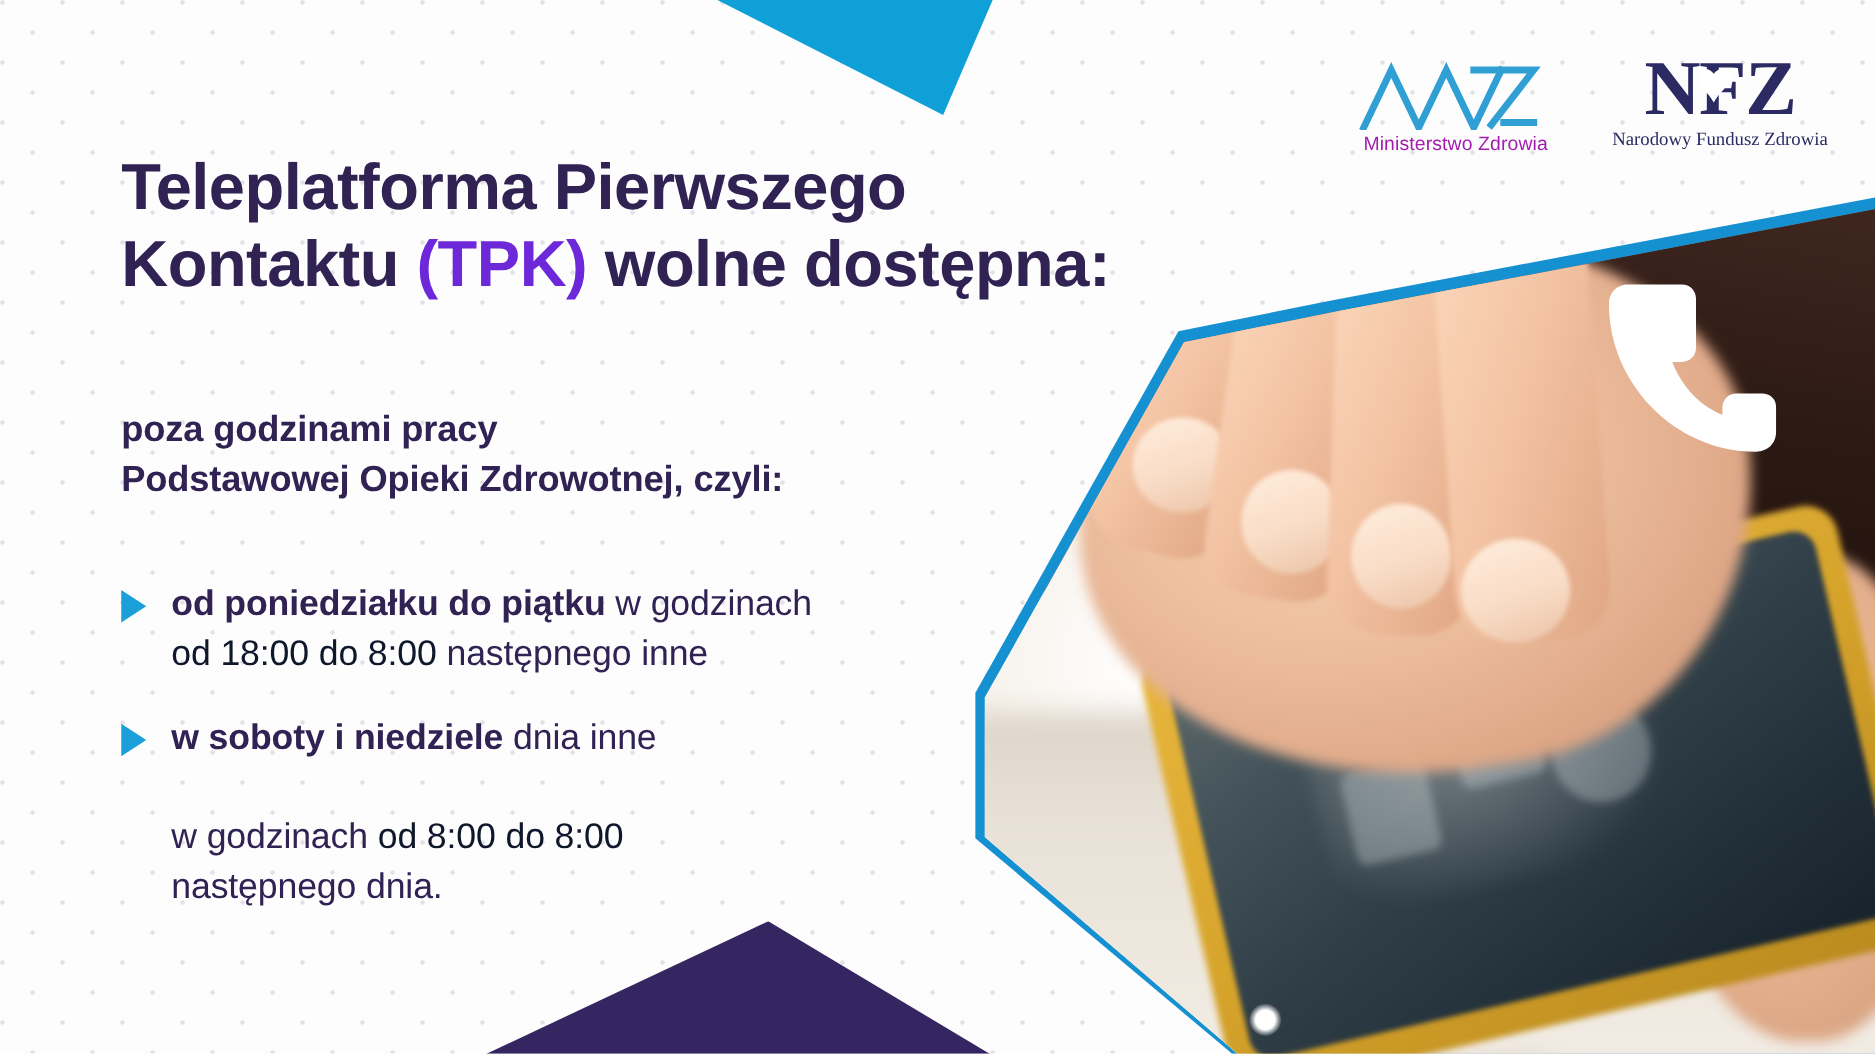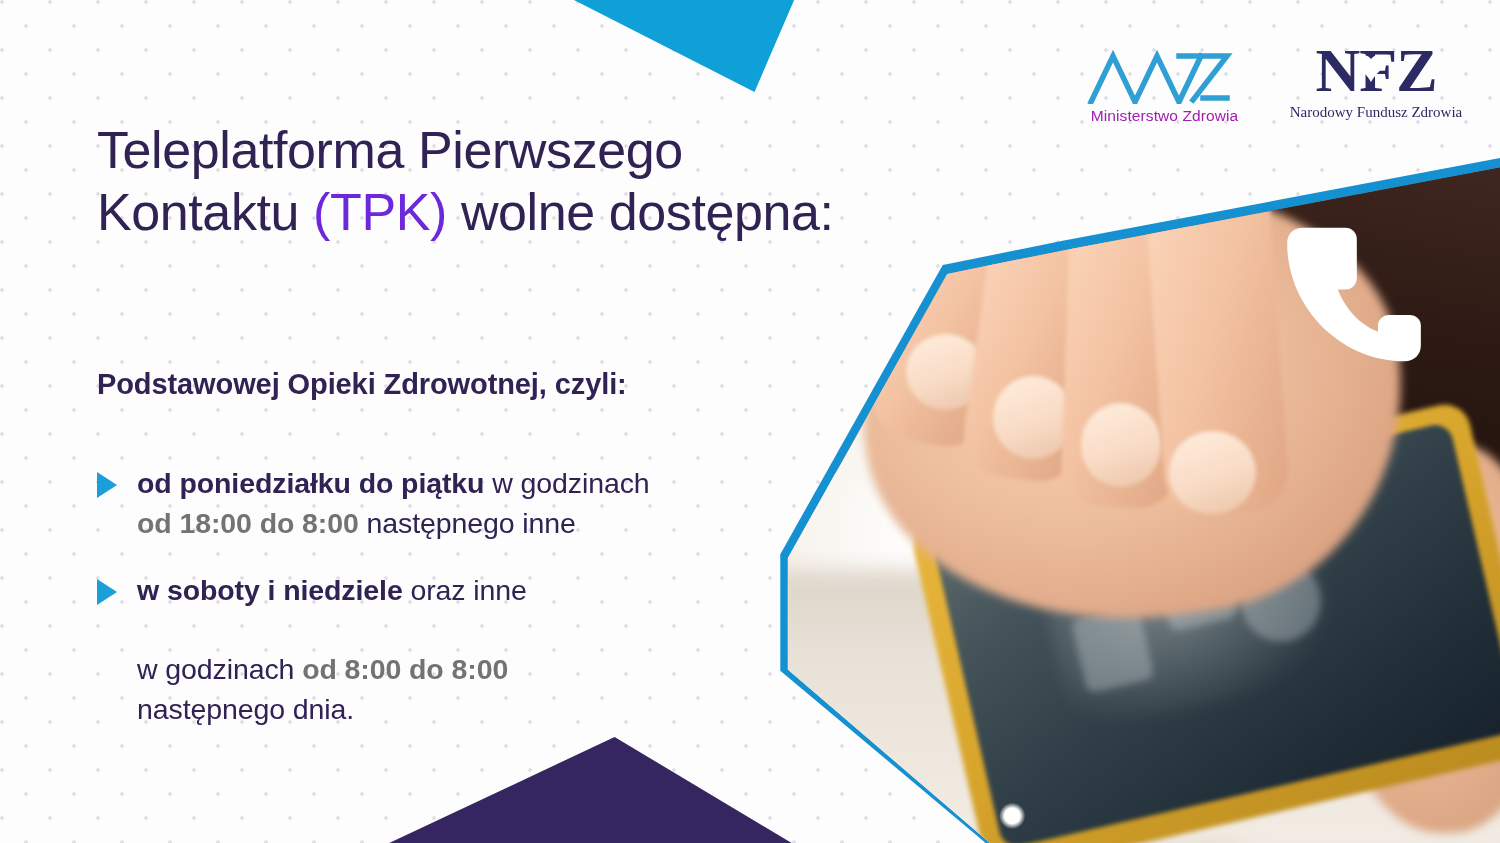--- a/index.html
+++ b/index.html
@@ -162,21 +162,21 @@
   .logo-nfz .cap{
     font-size:15px;color:#2c2a62;margin-top:2px;
     font-family:"Liberation Serif","DejaVu Serif",serif;
   }
 
   
   .content{position:absolute;left:97px;top:0;width:830px;height:843px;z-index:5;}
 
   .title{
     position:absolute;top:120px;left:0;width:830px;
-    font-size:52px;line-height:1.19;font-weight:normal;
+    font-size:52px;line-height:1.19;font-weight:bold;
     color:#302253;letter-spacing:-.4px;
   }
   .title .hl{color:#6d28d9;}
 
   .subtitle{
     position:absolute;top:324px;left:0;width:760px;
     font-size:29px;line-height:1.38;font-weight:bold;
     color:#302253;letter-spacing:-.1px;
   }
 
@@ -185,21 +185,21 @@
   .marker{
     position:absolute;left:0;top:8px;width:0;height:0;
     border-top:13px solid transparent;
     border-bottom:13px solid transparent;
     border-left:20px solid #1b9fd8;
   }
   .btext{
     font-size:28.5px;line-height:1.39;color:#302253;letter-spacing:-.1px;
   }
   .b{font-weight:bold;}
-  .blue{color:#737373;font-weight:bold;}
+  .blue{color:#0f172a;font-weight:normal;}
   .reg{font-weight:normal;}
 </style>
 </head>
 <body>
 
 <div id="stage">
 
   <div class="dots"></div>
 
   <div class="tri-top"></div>
@@ -273,38 +273,38 @@
   </div>
 
   <div class="content">
 
     <div class="title">
       <span>Teleplatforma Pierwszego</span><br>
       <span>Kontaktu </span><span class="hl">(TPK)</span><span> wolne dostępna:</span>
     </div>
 
     <div class="subtitle">
-      <br>
+      <span>poza godzinami pracy</span><br>
       <span>Podstawowej Opieki Zdrowotnej, czyli:</span>
     </div>
 
     <div class="bullets">
 
       <div class="bullet">
         <span class="marker"></span>
         <div class="btext">
           <span class="b">od poniedziałku do piątku</span><span class="reg"> w godzinach</span><br>
           <span class="blue">od 18:00 do 8:00</span><span class="reg"> następnego inne</span>
         </div>
       </div>
 
       <div class="bullet">
         <span class="marker"></span>
         <div class="btext">
-          <span class="b">w soboty i niedziele</span><span class="reg"> oraz inne</span><br>
+          <span class="b">w soboty i niedziele</span><span class="reg"> dnia inne</span><br>
           <br>
           <span class="reg">w godzinach </span><span class="blue">od 8:00 do 8:00</span><br>
           <span class="reg">następnego dnia.</span>
         </div>
       </div>
 
     </div>
   </div>
 
 </div>

